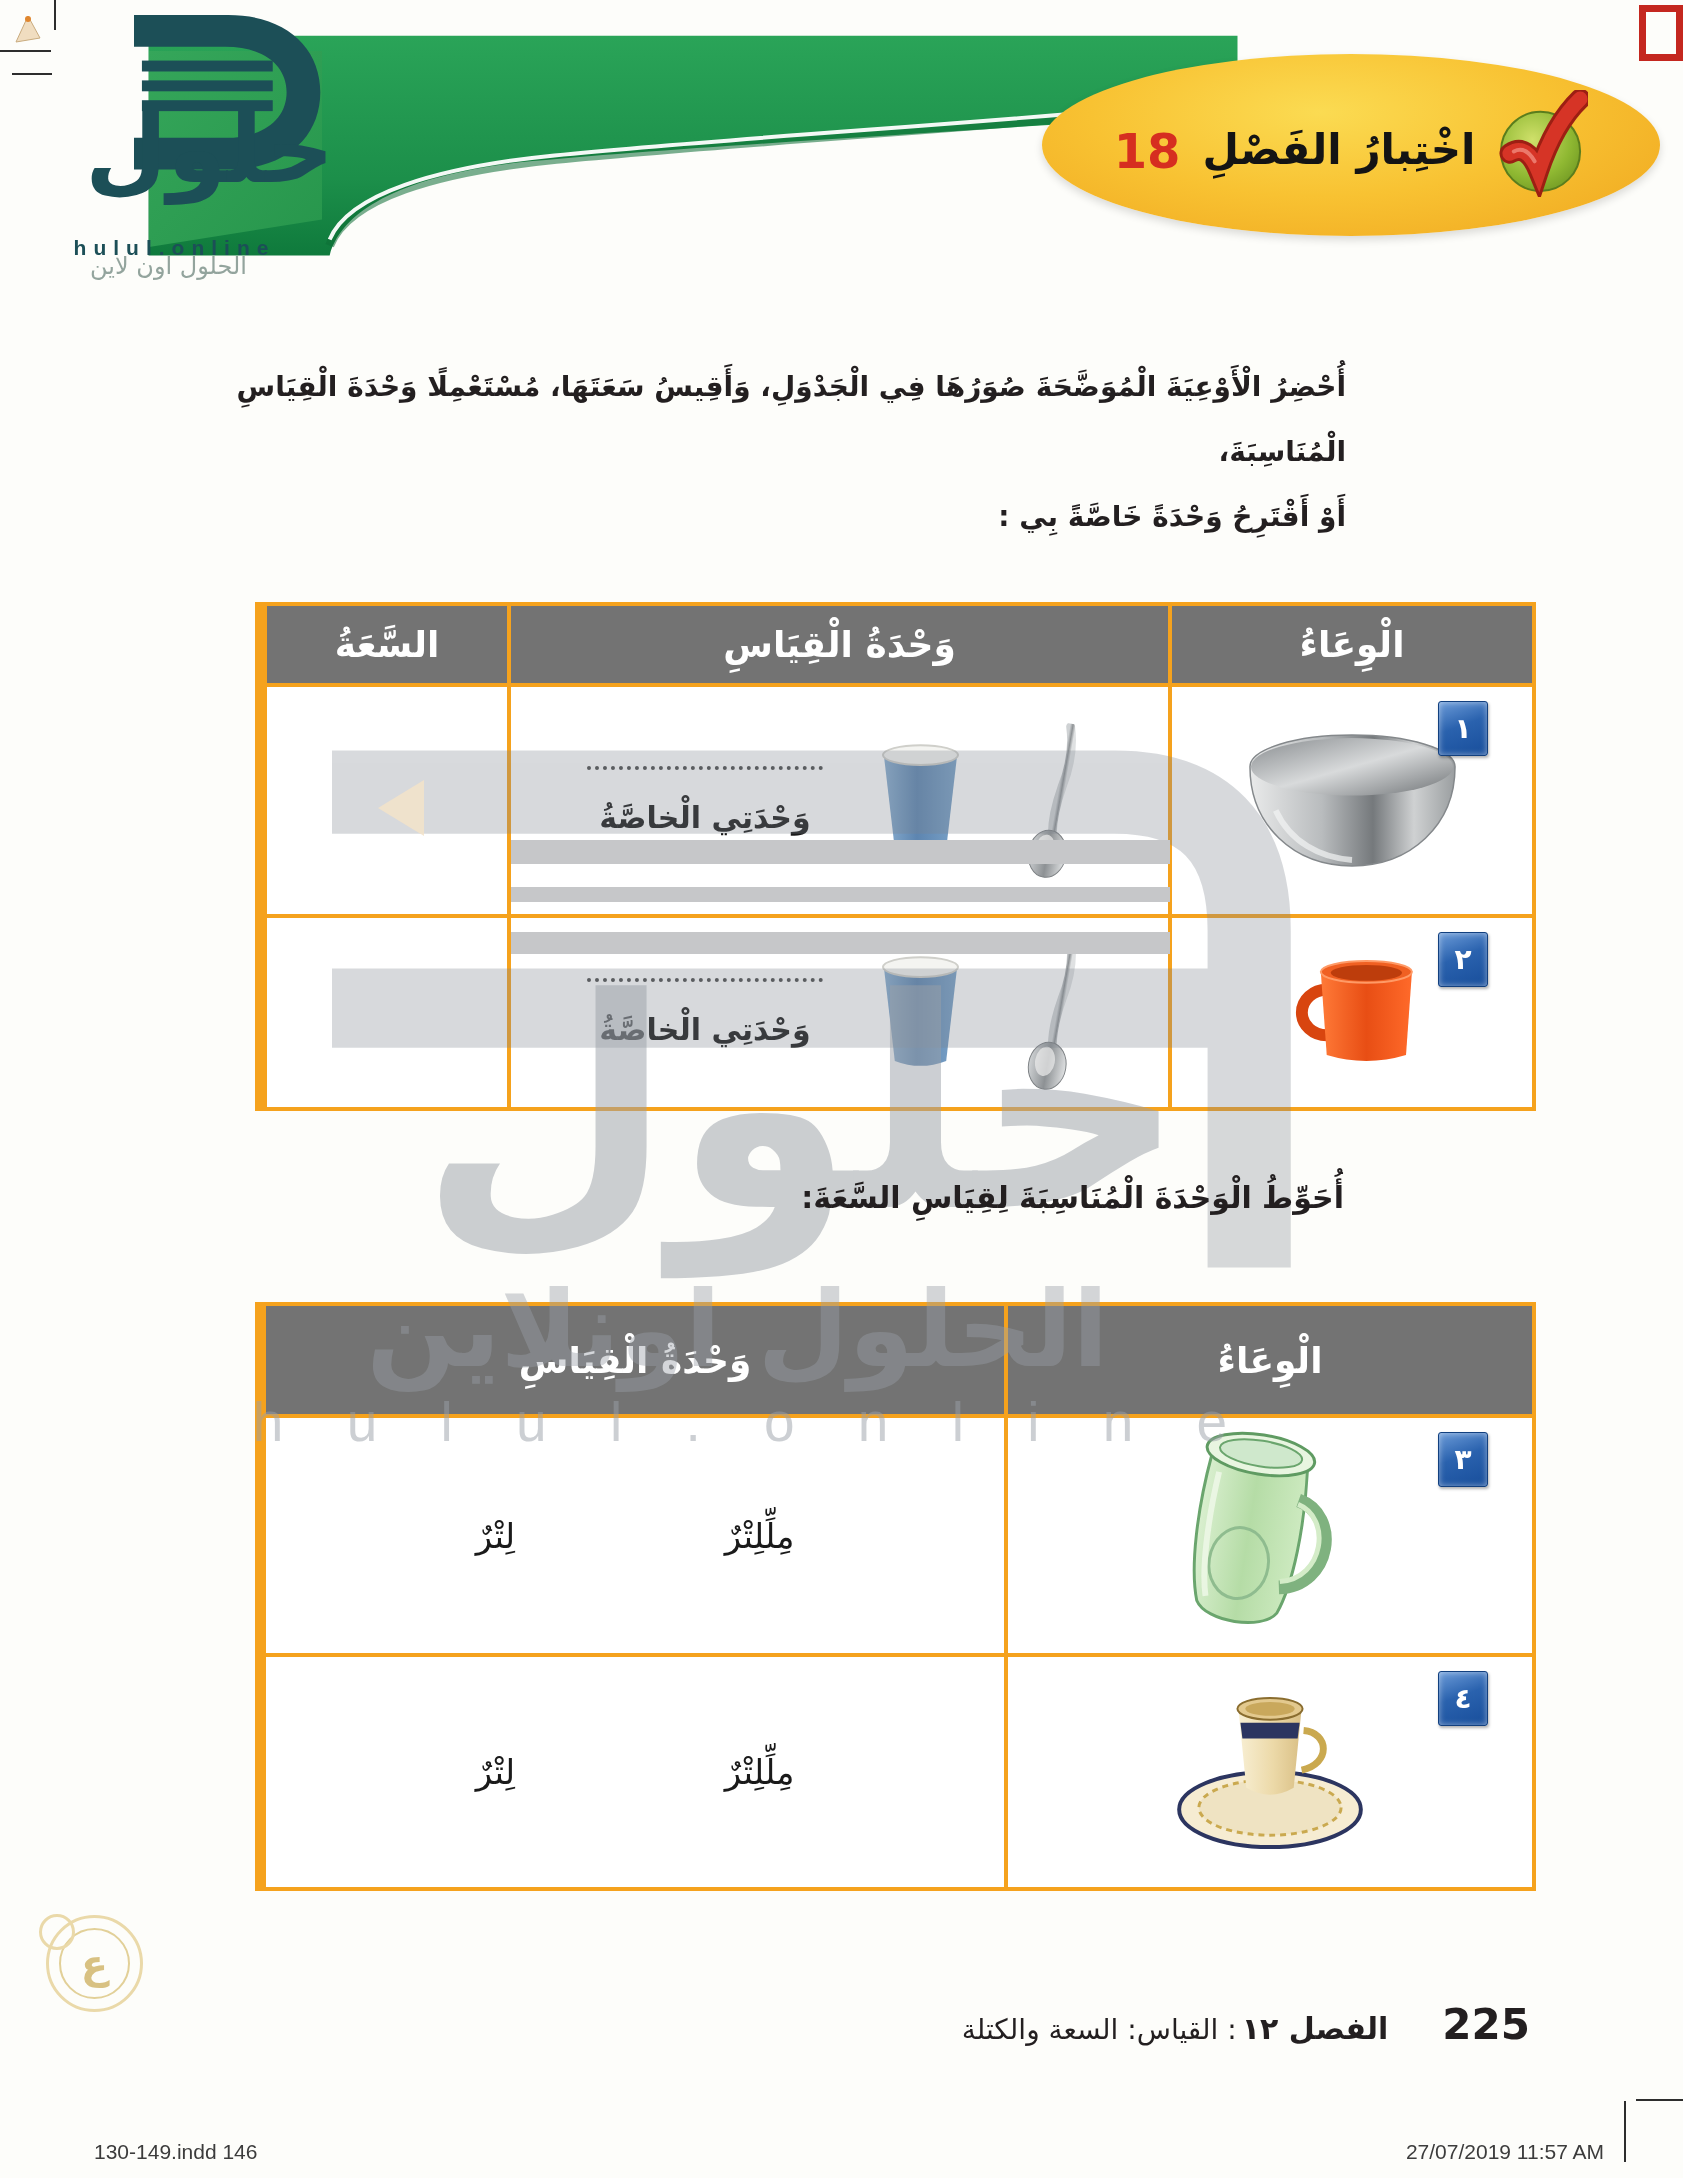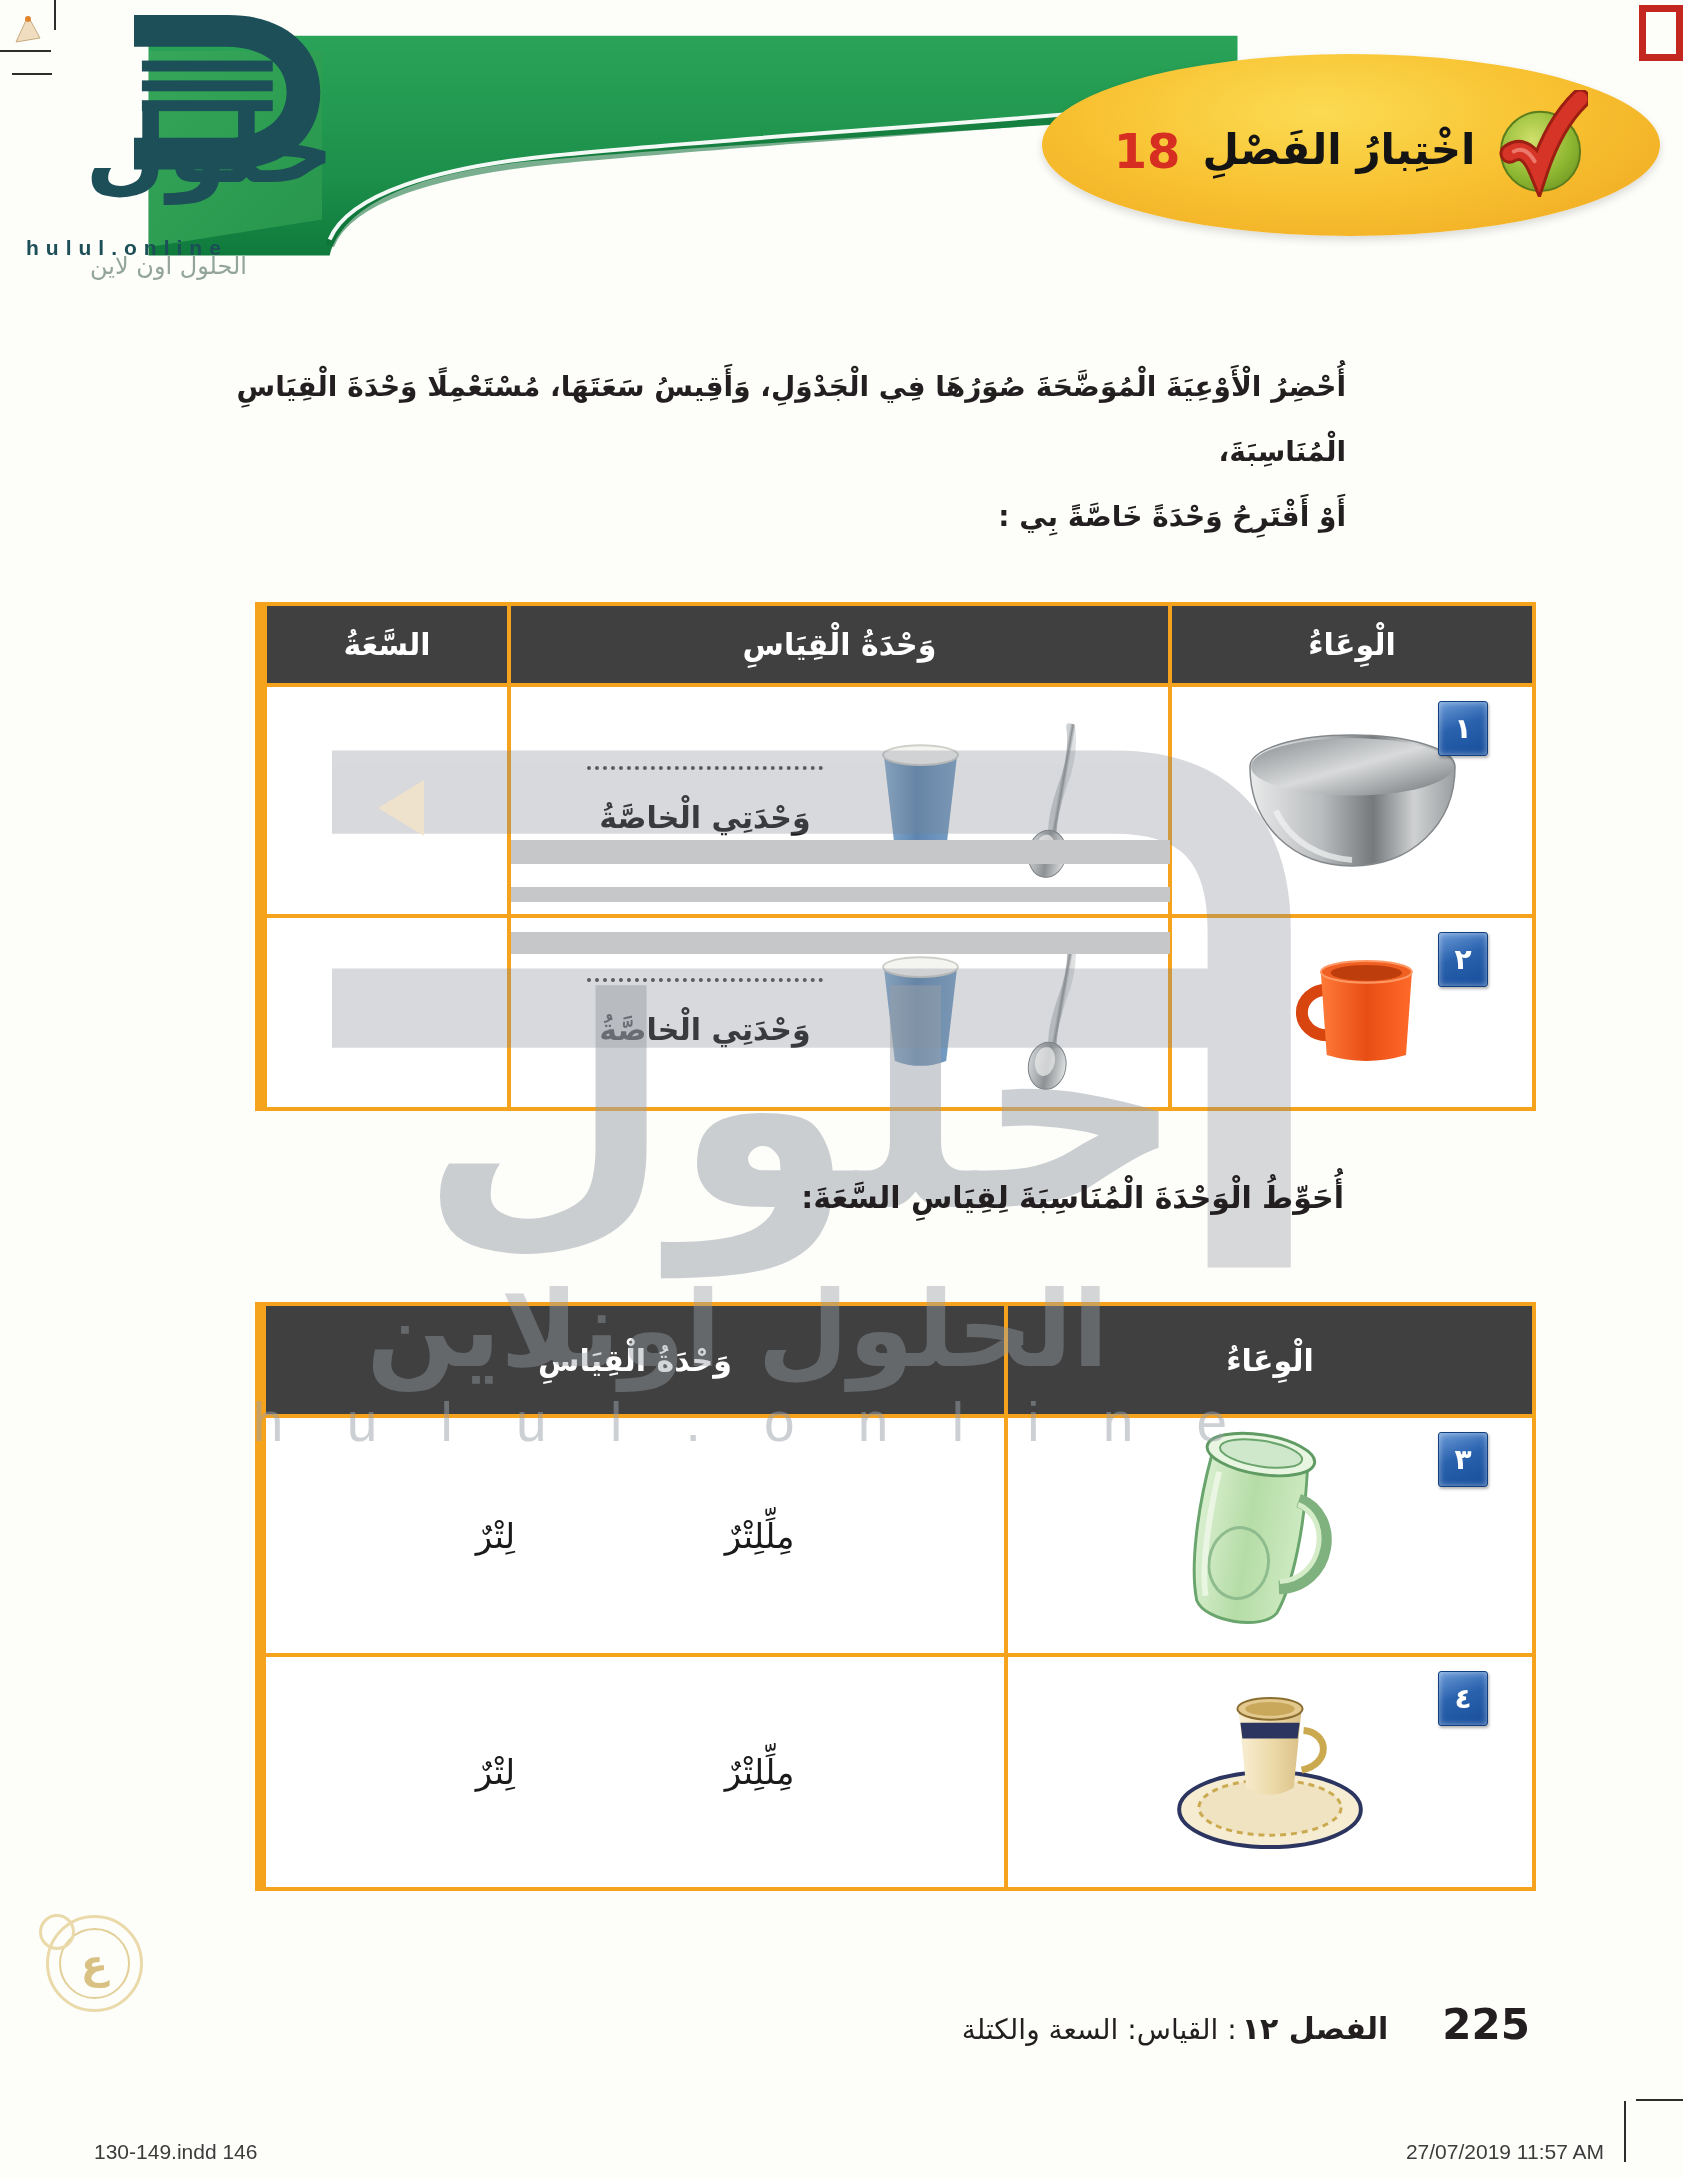--- a/index.html
+++ b/index.html
@@ -11,21 +11,21 @@
   
   #green-band{left:0;top:0;width:1683px;height:297px;z-index:1;}
   #logo{left:0;top:0;width:356px;height:277px;z-index:3;}
   .logo-green{position:absolute;left:149px;top:51px;width:173px;height:196px;
     background:linear-gradient(135deg,#35a65a,#27964c);
     clip-path:polygon(0 0,100% 0,100% 86%,0 100%);}
   .logo-title{position:absolute;left:85px;top:95px;width:244px;text-align:center;
     font-size:95px;font-weight:bold;color:#1c4f57;line-height:109px;}
   .logo-sub{position:absolute;left:20px;top:204px;width:297px;text-align:center;
     font-size:24px;color:#93a49d;letter-spacing:1px;margin-top:48px;}
-  .logo-url{position:absolute;left:26px;top:236px;width:297px;text-align:left;
+  .logo-url{position:absolute;left:26px;top:236px;width:297px;text-align:center;
     font-size:21px;font-weight:bold;color:#1c4f57;letter-spacing:7px;font-family:"Liberation Sans",sans-serif;}
   #badge-oval{left:1042px;top:54px;width:618px;height:182px;border-radius:50%;
     background:radial-gradient(ellipse at 45% 32%,#fbdb52 0%,#f8c232 48%,#efa51e 100%);
     box-shadow:0 4px 8px rgba(0,0,0,.14);z-index:2;
     display:flex;direction:rtl;align-items:center;justify-content:center;gap:22px;}
   .badge-title{font-size:42px;font-weight:bold;color:#141414;margin-top:8px;}
   .badge-num{font-size:48px;font-weight:bold;color:#d62e20;margin-top:12px;}
   
   .crop{position:absolute;background:#2d2d2d;z-index:4;}
   #red-corner{left:1639px;top:5px;width:30px;height:42px;border:7px solid #c4271f;z-index:4;}
@@ -35,22 +35,22 @@
     font-size:28px;font-weight:bold;line-height:65px;z-index:6;}
   .prompt2{left:176px;top:1180px;width:1168px;direction:rtl;text-align:right;
     font-size:30px;font-weight:bold;z-index:6;}
   
   .otable{position:absolute;background:#f5a21d;display:grid;direction:rtl;
     gap:4px;padding:4px;box-sizing:border-box;z-index:4;}
   #t1{left:255px;top:602px;width:1281px;grid-template-columns:360px 657px 240px;
     grid-template-rows:77px 227px 189px;}
   #t2{left:255px;top:1302px;width:1281px;grid-template-columns:524px 738px;
     grid-template-rows:108px 235px 230px;}
-  .th{background:#404040;color:#fff;display:flex;align-items:center;justify-content:center;
-    font-size:30px;font-weight:bold;}
+  .th{background:#737373;color:#fff;display:flex;align-items:center;justify-content:center;
+    font-size:36px;font-weight:bold;}
   .td{background:#fff;position:relative;display:flex;align-items:center;justify-content:center;}
   .numbadge{position:absolute;top:14px;right:44px;width:48px;height:53px;z-index:7;
     background:linear-gradient(160deg,#6b9bd8 0%,#2a62ae 45%,#184e9b 100%);
     border:1px solid #12407f;border-radius:3px;box-shadow:inset 0 0 6px rgba(255,255,255,.5),1px 2px 3px rgba(0,0,0,.3);
     color:#fff;font-size:28px;font-weight:bold;display:flex;align-items:center;justify-content:center;}
   .unit-cell{gap:57px;z-index:6;}
   .custom-wrap{display:flex;flex-direction:column;align-items:center;z-index:6;}
   .dots{width:236px;border-top:4px dotted #4c4c4c;margin-bottom:30px;}
   .custom-label{font-size:30px;font-weight:bold;color:#1a1a1a;}
   .opt-cell{display:flex;direction:rtl;justify-content:space-evenly;align-items:center;}

